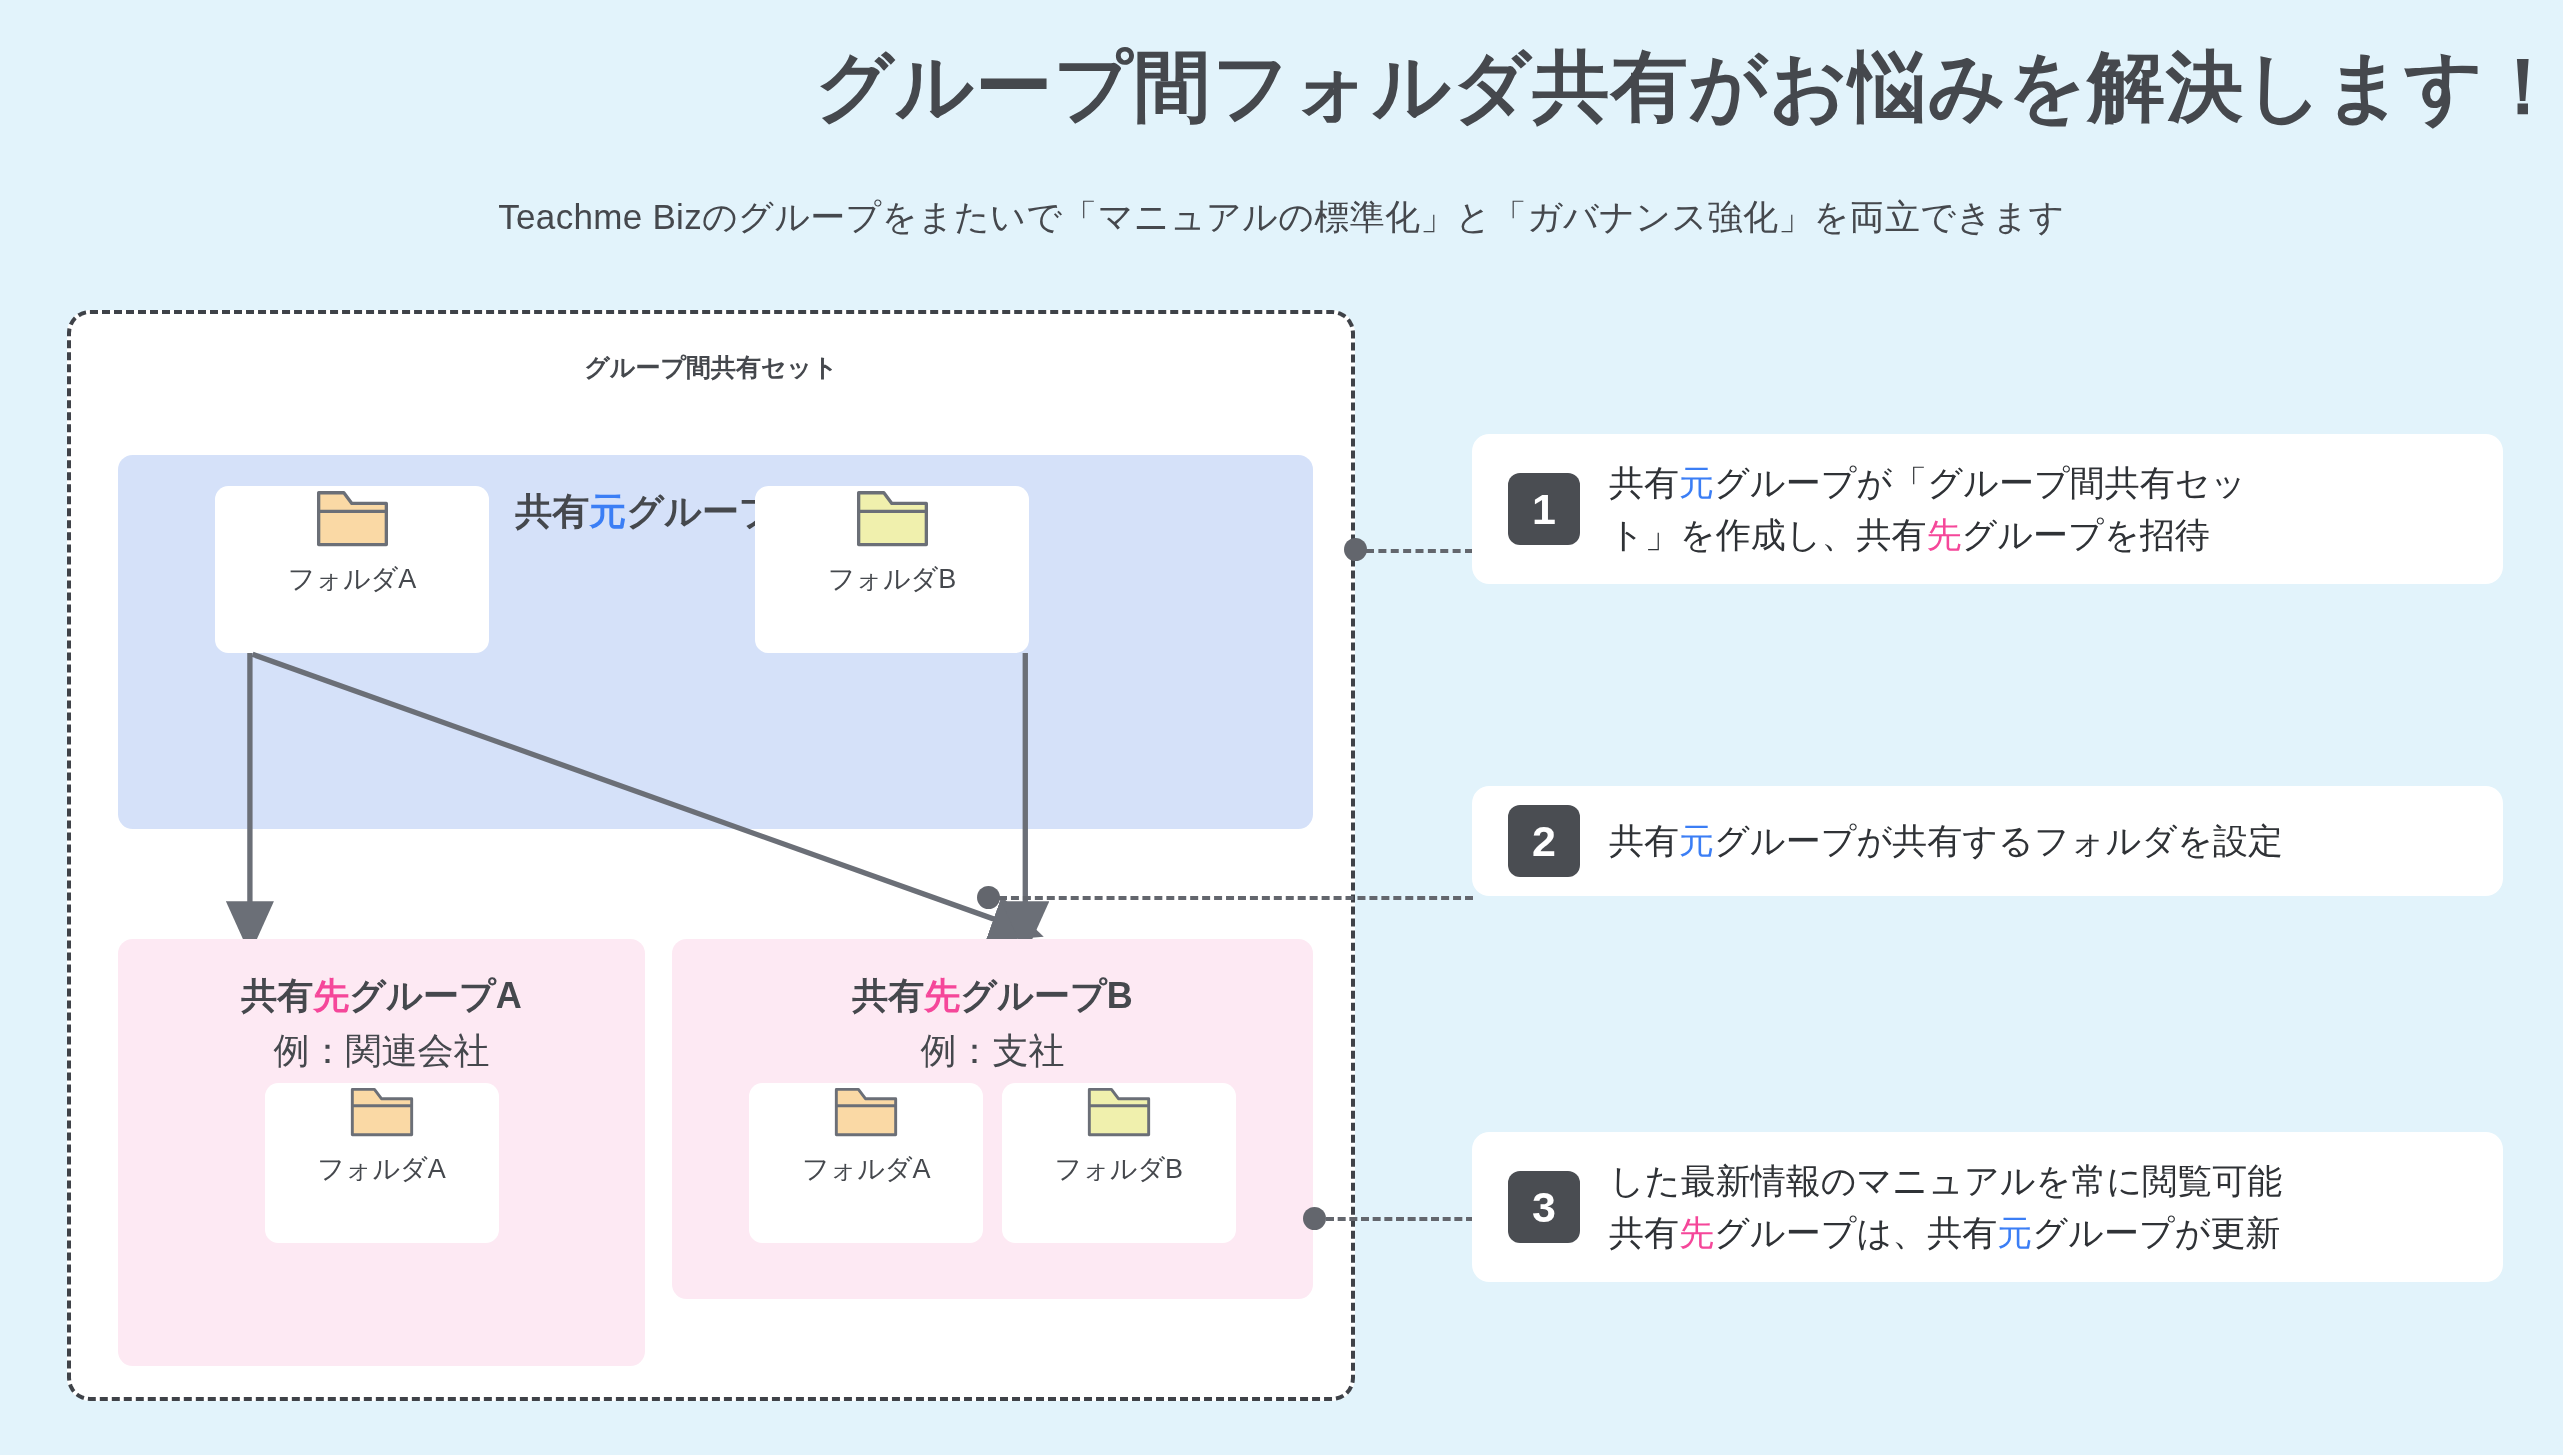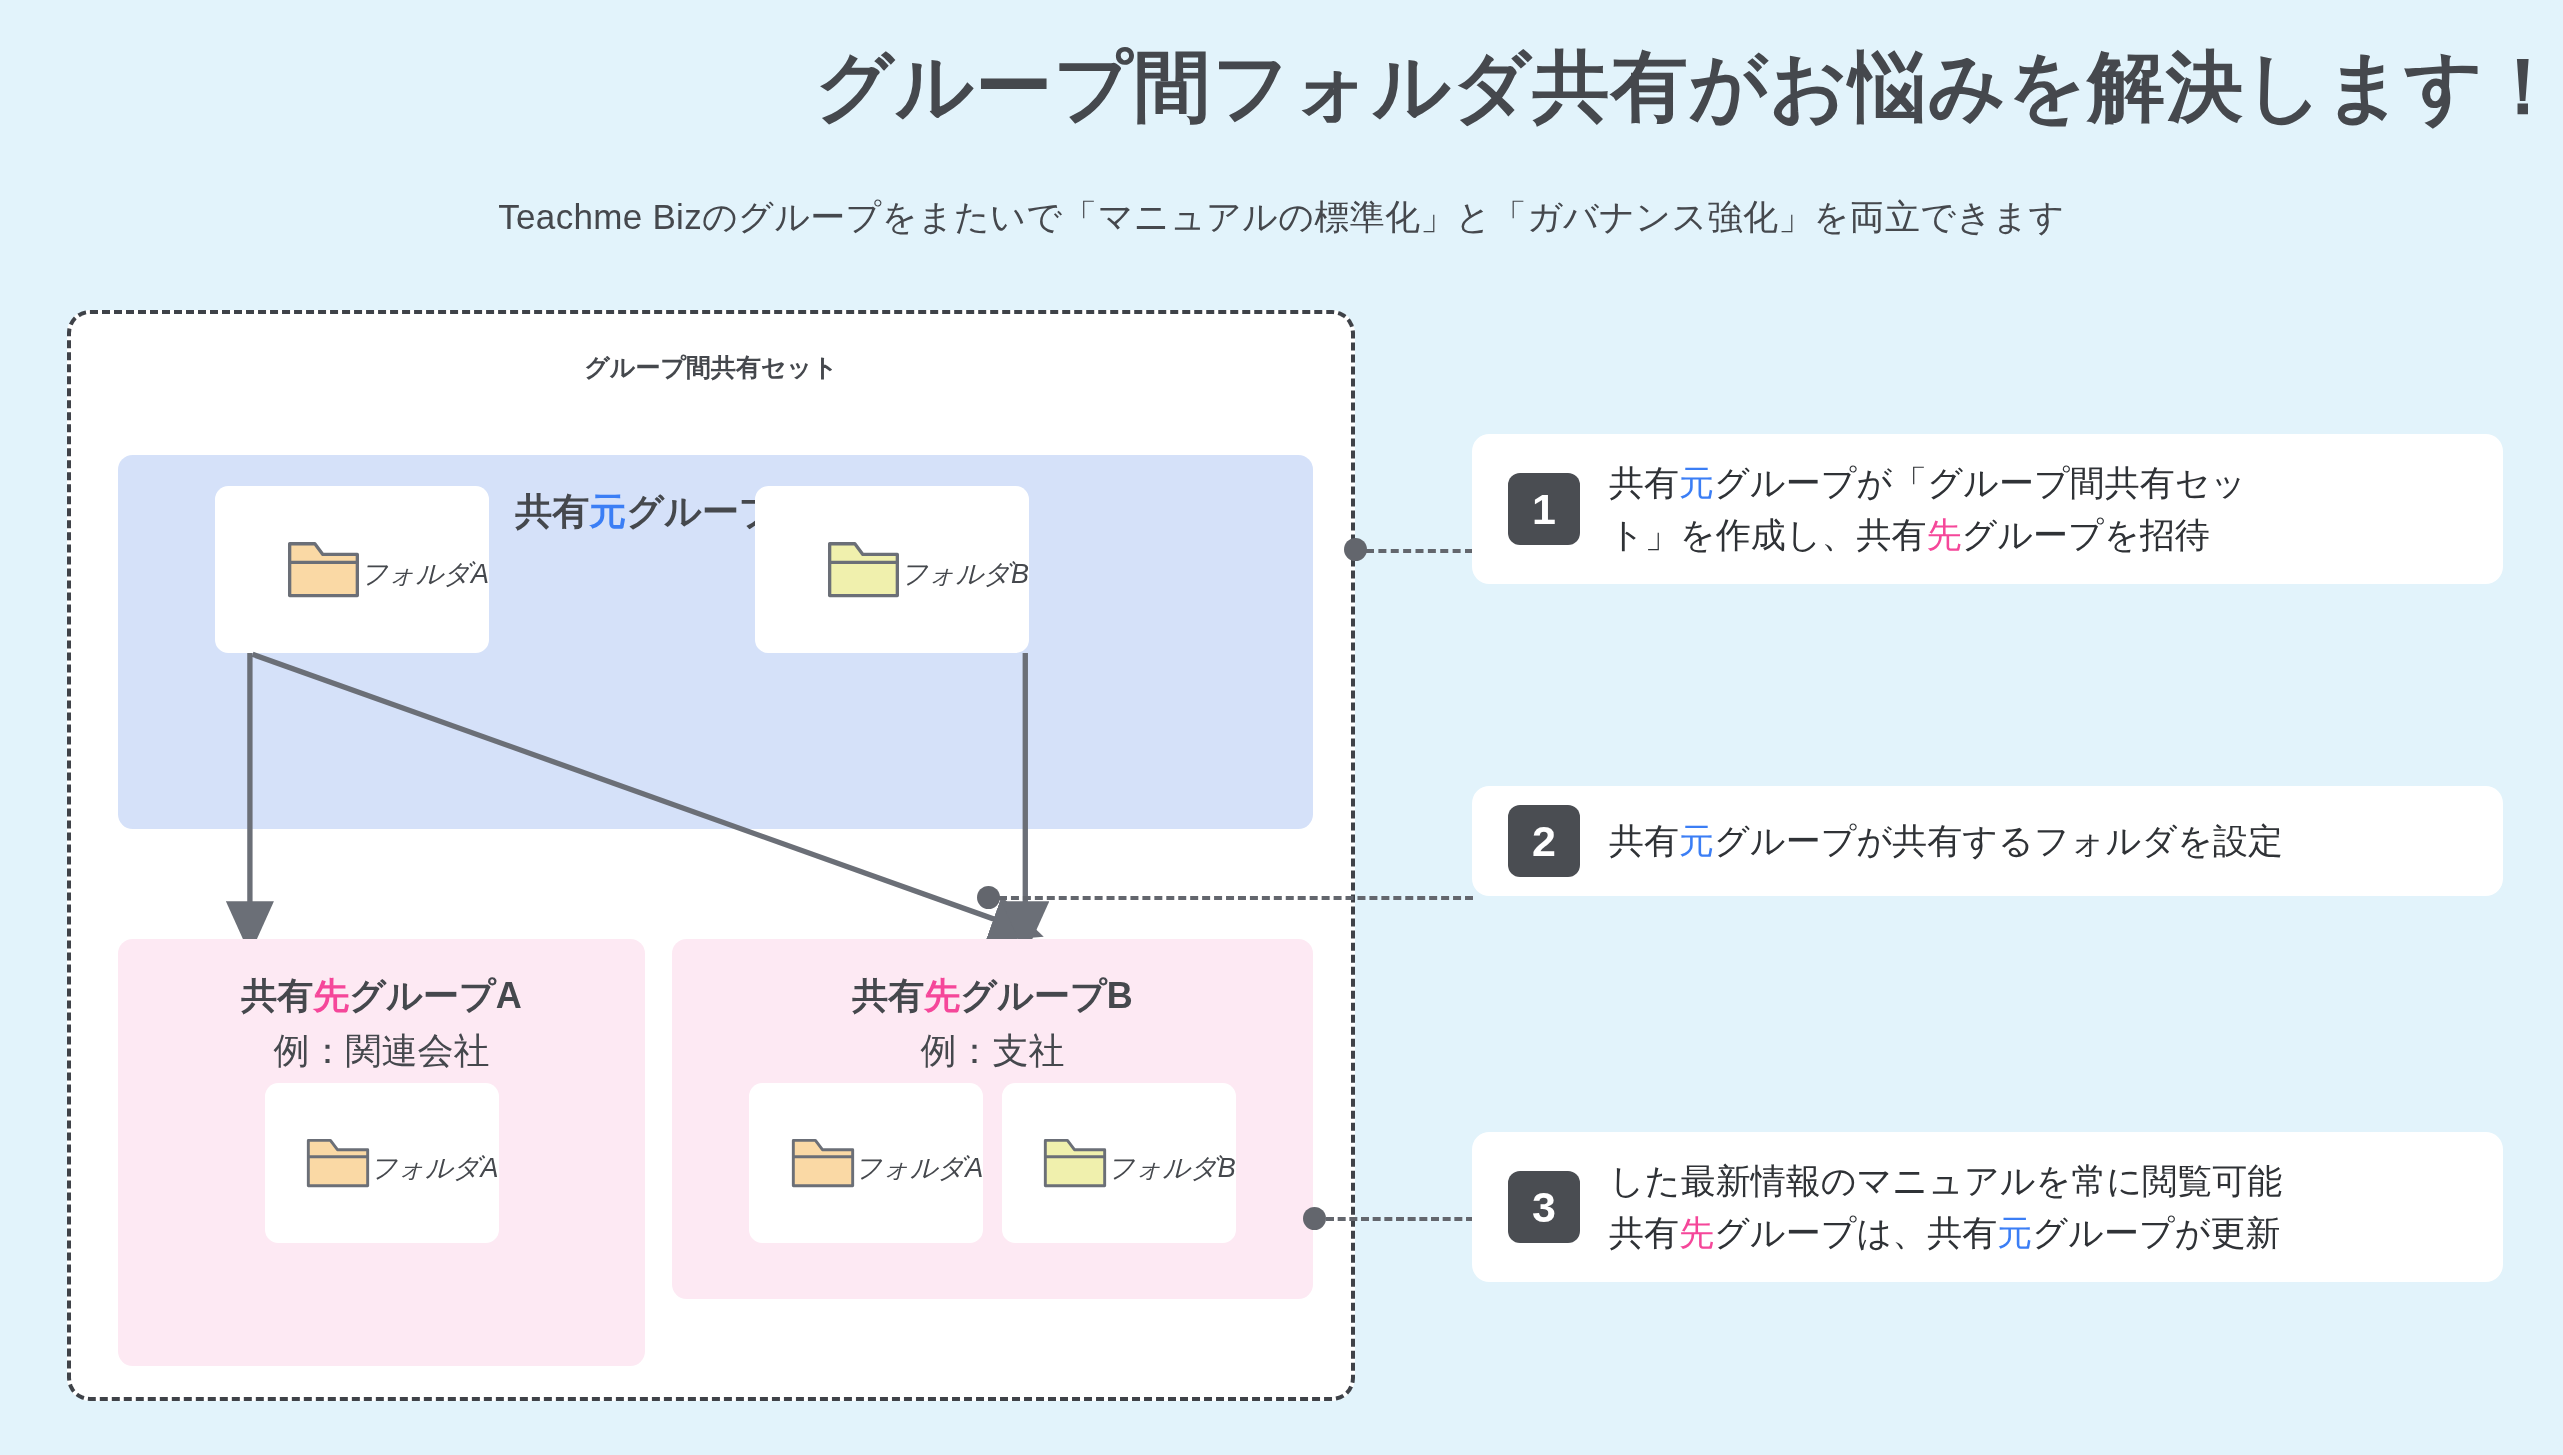--- a/index.html
+++ b/index.html
@@ -56,22 +56,22 @@
   .group-head .eg { font-size: 28px; font-weight: 400; color: #45484d; }
 
   .blue { color: #3b7ef5; }
   .pink { color: #f5479a; }
 
   
   .fcard {
     position: absolute;
     background: #ffffff;
     border-radius: 13.3px;
-    display: flex; flex-direction: row;
-    align-items: center; justify-content: flex-end; font-style: italic;
+    display: flex; flex-direction: column;
+    align-items: center; justify-content: flex-start;
   }
   .fcard .flabel { font-size: 27px; color: #45484d; margin-top: 9.3px; }
 
   .fcard.big { width: 274px; height: 167px; }
 
   .src-a { left: 144px; top: 172px; }
   .src-b { left: 684px; top: 172px; }
 
   
   .target-group {

